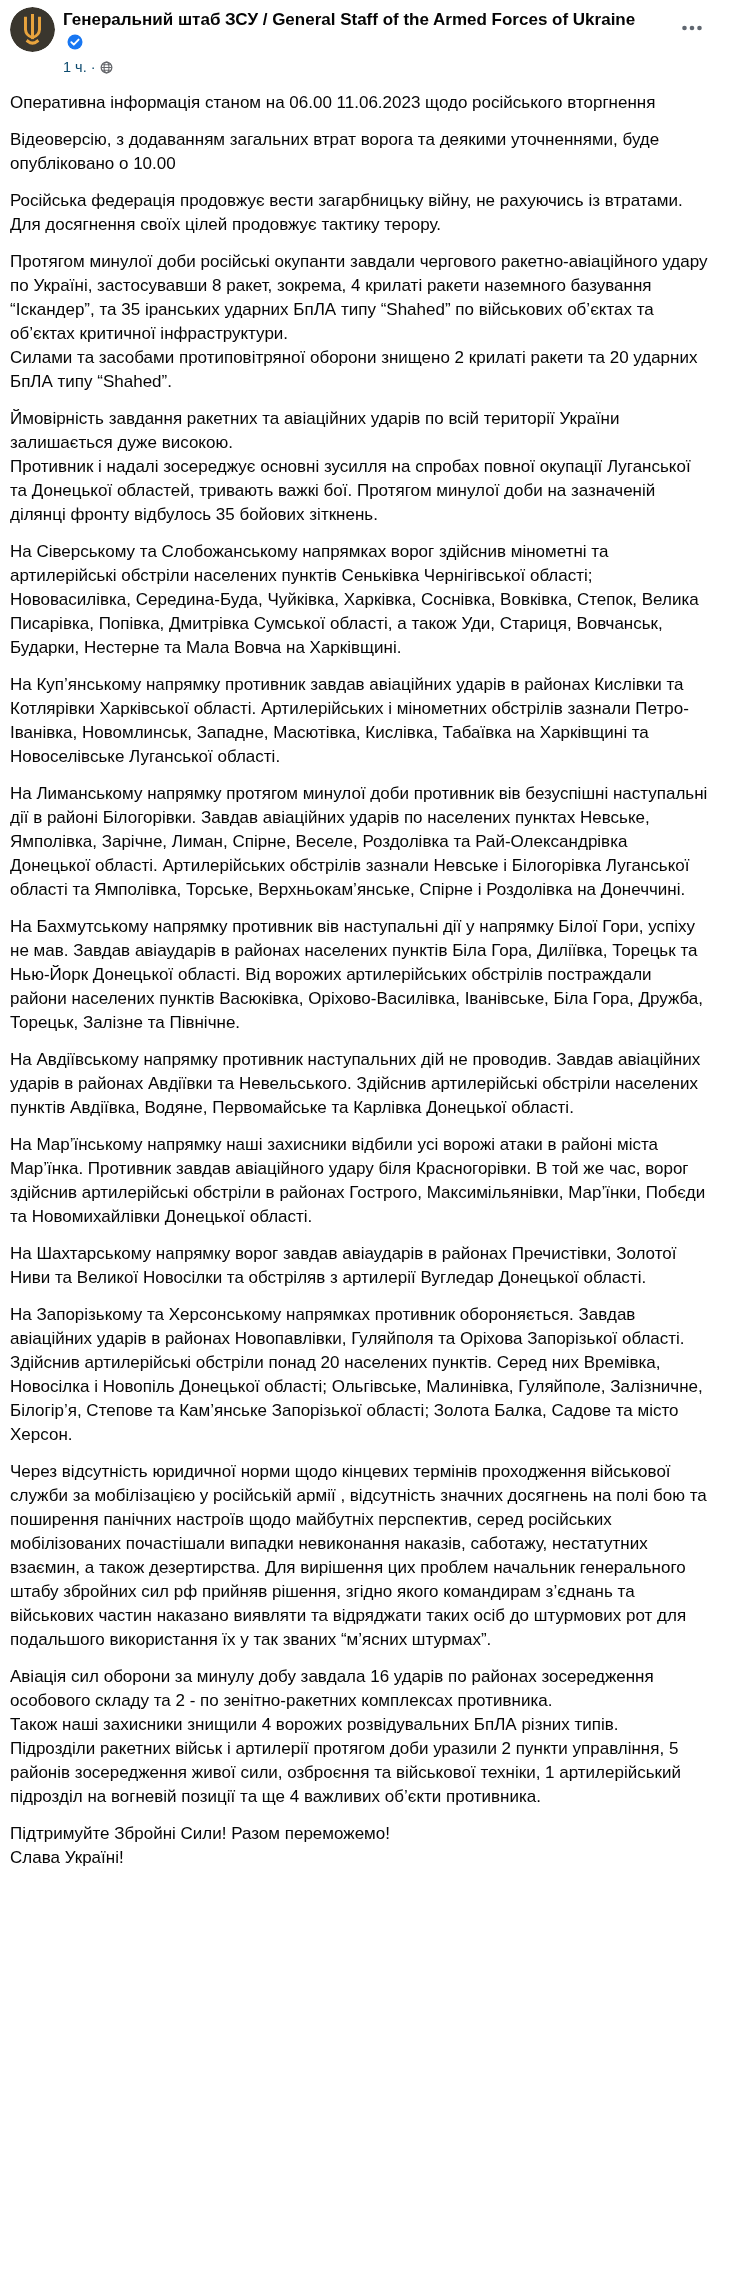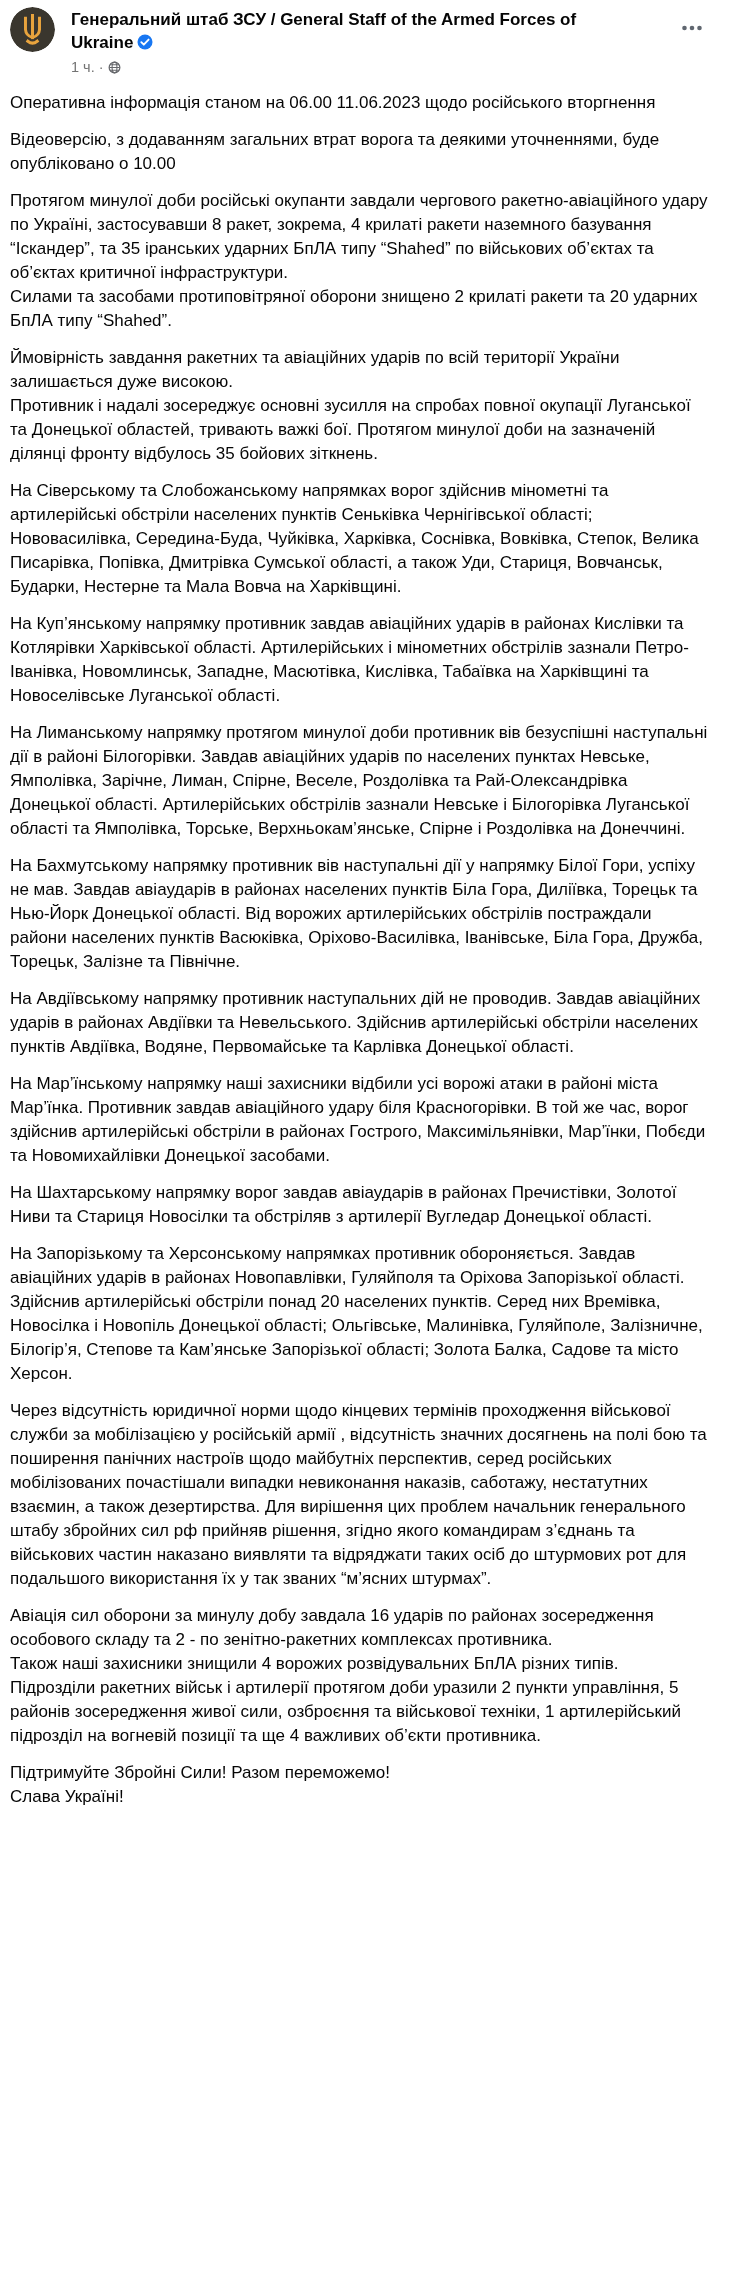--- a/index.html
+++ b/index.html
@@ -17,21 +17,21 @@
     padding: 7px 10px 0 10px;
   }
   .avatar {
     width: 45px;
     height: 45px;
     border-radius: 50%;
     flex: 0 0 45px;
     display: block;
   }
   .header-info {
-    margin-left: 16px;
+    margin-left: 8px;
     padding-top: 1px;
     padding-right: 80px;
     flex: 1;
     min-width: 0;
   }
   .page-name-row {
     font-size: 17px;
     font-weight: 700;
     line-height: 23px;
     color: #050505;
@@ -42,21 +42,21 @@
     vertical-align: -2px;
     margin-left: 4px;
   }
   .meta-row {
     display: flex;
     align-items: center;
     gap: 3px;
     margin-top: 4px;
     font-size: 14.5px;
     line-height: 18px;
-    color: #737373;
+    color: #0c4a6e;
   }
   .meta-row .sep { margin: 0 1px; }
   .more-button {
     position: absolute;
     right: 24px;
     top: 20px;
     background: none;
     border: none;
     padding: 4px;
     cursor: pointer;
@@ -117,31 +117,32 @@
         <circle cx="11" cy="4" r="2.3" fill="#606770"></circle>
         <circle cx="18.5" cy="4" r="2.3" fill="#606770"></circle>
       </svg>
     </button>
 
   </header>
 
   <div class="post-body">
     <p class="post-paragraph">Оперативна інформація станом на 06.00 11.06.2023 щодо російського вторгнення</p>
       <p class="post-paragraph">Відеоверсію, з додаванням загальних втрат ворога та деякими уточненнями, буде опубліковано о 10.00</p>
+      <p class="post-paragraph">Російська федерація продовжує вести загарбницьку війну, не рахуючись із втратами. Для досягнення своїх цілей продовжує тактику терору.</p>
       <p class="post-paragraph">Протягом минулої доби російські окупанти завдали чергового ракетно-авіаційного удару по Україні, застосувавши 8 ракет, зокрема, 4 крилаті ракети наземного базування “Іскандер”, та 35 іранських ударних БпЛА типу “Shahed” по військових об’єктах та об’єктах критичної інфраструктури.
 Силами та засобами протиповітряної оборони знищено 2 крилаті ракети та 20 ударних БпЛА типу “Shahed”.</p>
       <p class="post-paragraph">Ймовірність завдання ракетних та авіаційних ударів по всій території України залишається дуже високою.
 Противник і надалі зосереджує основні зусилля на спробах повної окупації Луганської та Донецької областей, тривають важкі бої. Протягом минулої доби на зазначеній ділянці фронту відбулось 35 бойових зіткнень.</p>
       <p class="post-paragraph">На Сіверському та Слобожанському напрямках ворог здійснив мінометні та артилерійські обстріли населених пунктів Сеньківка Чернігівської області; Нововасилівка, Середина-Буда, Чуйківка, Харківка, Соснівка, Вовківка, Степок, Велика Писарівка, Попівка, Дмитрівка Сумської області, а також Уди, Стариця, Вовчанськ, Бударки, Нестерне та Мала Вовча на Харківщині.</p>
       <p class="post-paragraph">На Куп’янському напрямку противник завдав авіаційних ударів в районах Кислівки та Котлярівки Харківської області. Артилерійських і мінометних обстрілів зазнали Петро-Іванівка, Новомлинськ, Западне, Масютівка, Кислівка, Табаївка на Харківщині та Новоселівське Луганської області.</p>
       <p class="post-paragraph">На Лиманському напрямку протягом минулої доби противник вів безуспішні наступальні дії в районі Білогорівки. Завдав авіаційних ударів по населених пунктах Невське, Ямполівка, Зарічне, Лиман, Спірне, Веселе, Роздолівка та Рай-Олександрівка Донецької області. Артилерійських обстрілів зазнали Невське і Білогорівка Луганської області та Ямполівка, Торське, Верхньокам’янське, Спірне і Роздолівка на Донеччині.</p>
       <p class="post-paragraph">На Бахмутському напрямку противник вів наступальні дії у напрямку Білої Гори, успіху не мав. Завдав авіаударів в районах населених пунктів Біла Гора, Диліївка, Торецьк та Нью-Йорк Донецької області. Від ворожих артилерійських обстрілів постраждали райони населених пунктів Васюківка, Оріхово-Василівка, Іванівське, Біла Гора, Дружба, Торецьк, Залізне та Північне.</p>
       <p class="post-paragraph">На Авдіївському напрямку противник наступальних дій не проводив. Завдав авіаційних ударів в районах Авдіївки та Невельського. Здійснив артилерійські обстріли населених пунктів Авдіївка, Водяне, Первомайське та Карлівка Донецької області.</p>
-      <p class="post-paragraph">На Мар’їнському напрямку наші захисники відбили усі ворожі атаки в районі міста Мар’їнка. Противник завдав авіаційного удару біля Красногорівки. В той же час, ворог здійснив артилерійські обстріли в районах Гострого, Максимільянівки, Мар’їнки, Побєди та Новомихайлівки Донецької засобами.</p>
-      <p class="post-paragraph">На Шахтарському напрямку ворог завдав авіаударів в районах Пречистівки, Золотої Ниви та Стариця Новосілки та обстріляв з артилерії Вугледар Донецької області.</p>
+      <p class="post-paragraph">На Мар’їнському напрямку наші захисники відбили усі ворожі атаки в районі міста Мар’їнка. Противник завдав авіаційного удару біля Красногорівки. В той же час, ворог здійснив артилерійські обстріли в районах Гострого, Максимільянівки, Мар’їнки, Побєди та Новомихайлівки Донецької області.</p>
+      <p class="post-paragraph">На Шахтарському напрямку ворог завдав авіаударів в районах Пречистівки, Золотої Ниви та Великої Новосілки та обстріляв з артилерії Вугледар Донецької області.</p>
       <p class="post-paragraph">На Запорізькому та Херсонському напрямках противник обороняється. Завдав авіаційних ударів в районах Новопавлівки, Гуляйполя та Оріхова Запорізької області. Здійснив артилерійські обстріли понад 20 населених пунктів. Серед них Времівка, Новосілка і Новопіль Донецької області; Ольгівське, Малинівка, Гуляйполе, Залізничне, Білогір’я, Степове та Кам’янське Запорізької області; Золота Балка, Садове та місто Херсон.</p>
       <p class="post-paragraph">Через відсутність юридичної норми щодо кінцевих термінів проходження військової служби за мобілізацією у російській армії , відсутність значних досягнень на полі бою та поширення панічних настроїв щодо майбутніх перспектив, серед російських мобілізованих почастішали випадки невиконання наказів, саботажу, нестатутних взаємин, а також дезертирства. Для вирішення цих проблем начальник генерального штабу збройних сил рф прийняв рішення, згідно якого командирам з’єднань та військових частин наказано виявляти та відряджати таких осіб до штурмових рот для подальшого використання їх у так званих “м’ясних штурмах”.</p>
       <p class="post-paragraph">Авіація сил оборони за минулу добу завдала 16 ударів по районах зосередження особового складу та 2 - по зенітно-ракетних комплексах противника.
 Також наші захисники знищили 4 ворожих розвідувальних БпЛА різних типів.
 Підрозділи ракетних військ і артилерії протягом доби уразили 2 пункти управління, 5 районів зосередження живої сили, озброєння та військової техніки, 1 артилерійський підрозділ на вогневій позиції та ще 4 важливих об’єкти противника.</p>
       <p class="post-paragraph">Підтримуйте Збройні Сили! Разом переможемо!
 Слава Україні!</p>
   </div>
 
 </article>

